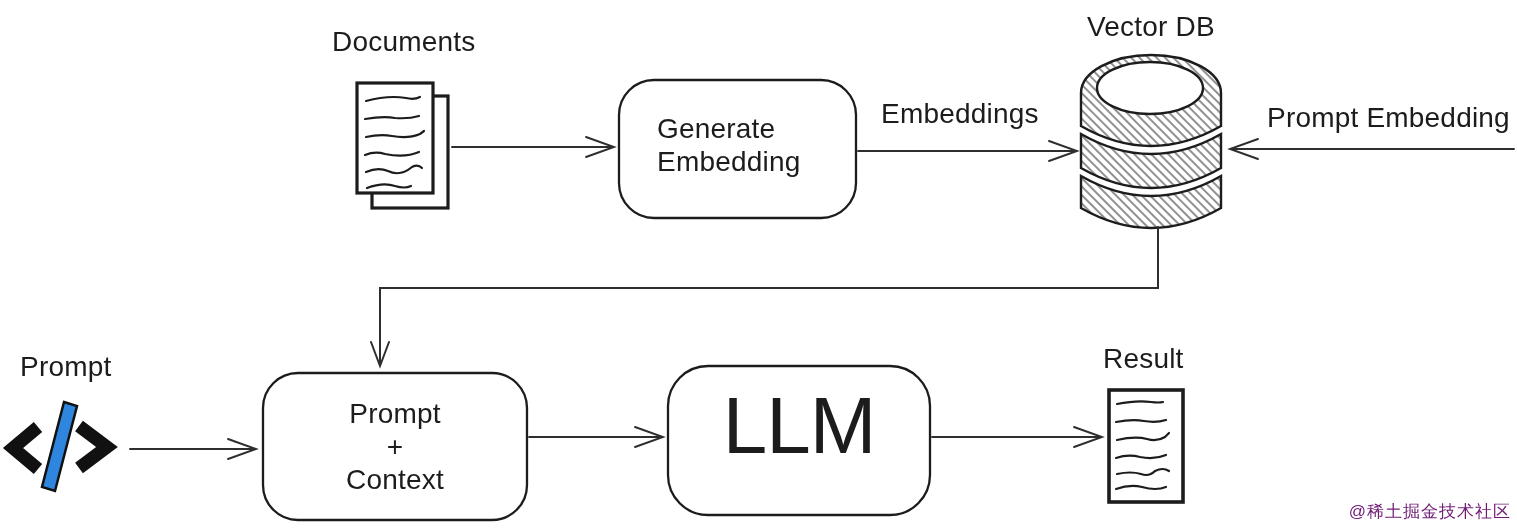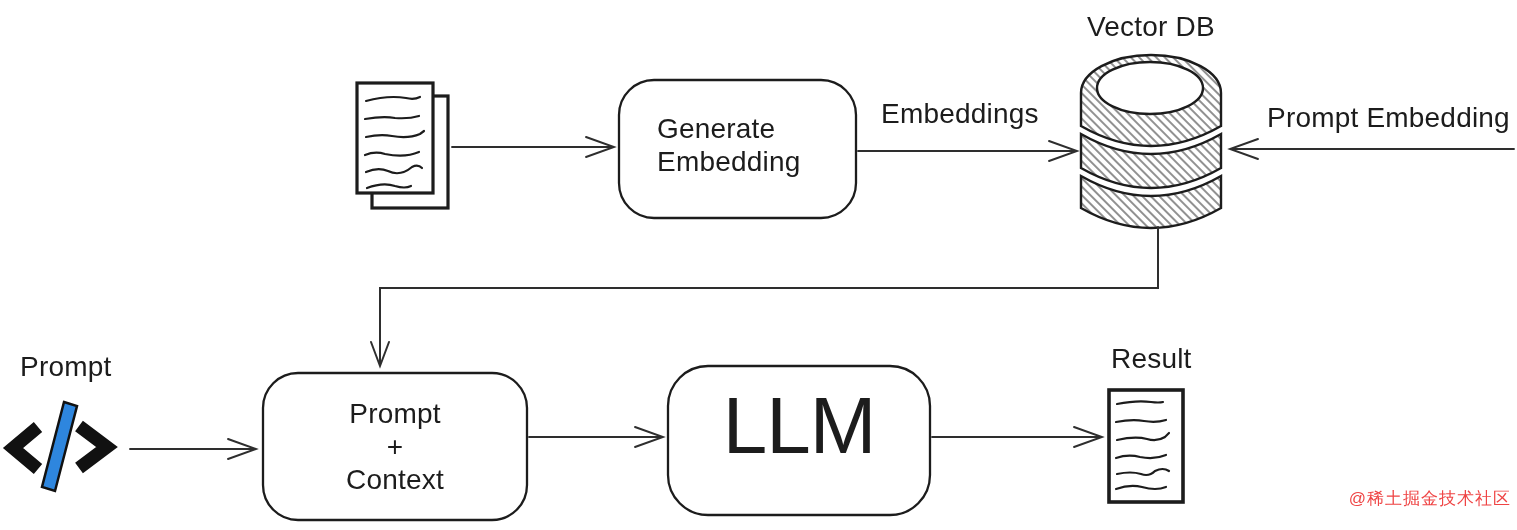--- a/index.html
+++ b/index.html
@@ -13,22 +13,22 @@
     white-space:pre-line; line-height:33px; letter-spacing:0.2px;
   }
   .lbl-small { font-size:27px; }
   .center { text-align:center; }
   .llm-label {
     position:absolute; left:668px; top:366px; width:262px; height:120px;
     display:flex; align-items:center; justify-content:center;
     font-size:80px; font-weight:500; letter-spacing:-1px; color:#1c1c1c;
   }
   .watermark {
-    position:absolute; right:6px; bottom:20px;
-    font-size:17px; color:#ef4444; letter-spacing:1px;
+    position:absolute; right:6px; bottom:7px;
+    font-size:17px; color:#701a75; letter-spacing:1px;
   }
 </style>
 </head>
 <body>
 
 <div class="canvas">
 
   <svg width="1517" height="530" viewBox="0 0 1517 530">
     <defs>
       <pattern id="hatch" patternUnits="userSpaceOnUse" width="6" height="6" patternTransform="rotate(-45)">
@@ -109,36 +109,37 @@
         <path d="M1117,404 q20,-4 34,-2 q8,1 12,0"></path>
         <path d="M1116,422 q16,-3 28,-1 q12,2 22,-1"></path>
         <path d="M1117,440 q18,-4 30,-1 q10,3 18,-2 l4,-4"></path>
         <path d="M1116,458 q12,-4 24,-1 q14,3 26,-2"></path>
         <path d="M1117,474 q14,-3 24,0 q8,3 14,-3 q8,-4 14,0"></path>
         <path d="M1116,489 q14,-5 26,-2 q14,4 24,0"></path>
       </g>
     </g>
   </svg>
 
+  <div class="lbl" style="left:332px; top:25px;">Documents</div>
 
 
   <div class="lbl" style="left:657px; top:112px;">Generate
 Embedding</div>
 
   <div class="lbl" style="left:881px; top:97px;">Embeddings</div>
 
   <div class="lbl" style="left:1267px; top:101px;">Prompt Embedding</div>
 
   <div class="lbl" style="left:1087px; top:10px;">Vector DB</div>
 
 
   <div class="lbl" style="left:20px; top:350px;">Prompt</div>
 
   <div class="lbl center" style="left:263px; top:397px; width:264px;">Prompt
 +
 Context</div>
 
   <div class="llm-label">LLM</div>
 
-  <div class="lbl" style="left:1103px; top:342px;margin-left:8px;">Result</div>
+  <div class="lbl" style="left:1103px; top:342px;">Result</div>
 
   <div class="watermark">@稀土掘金技术社区</div>
 </div>
 
 </body></html>

